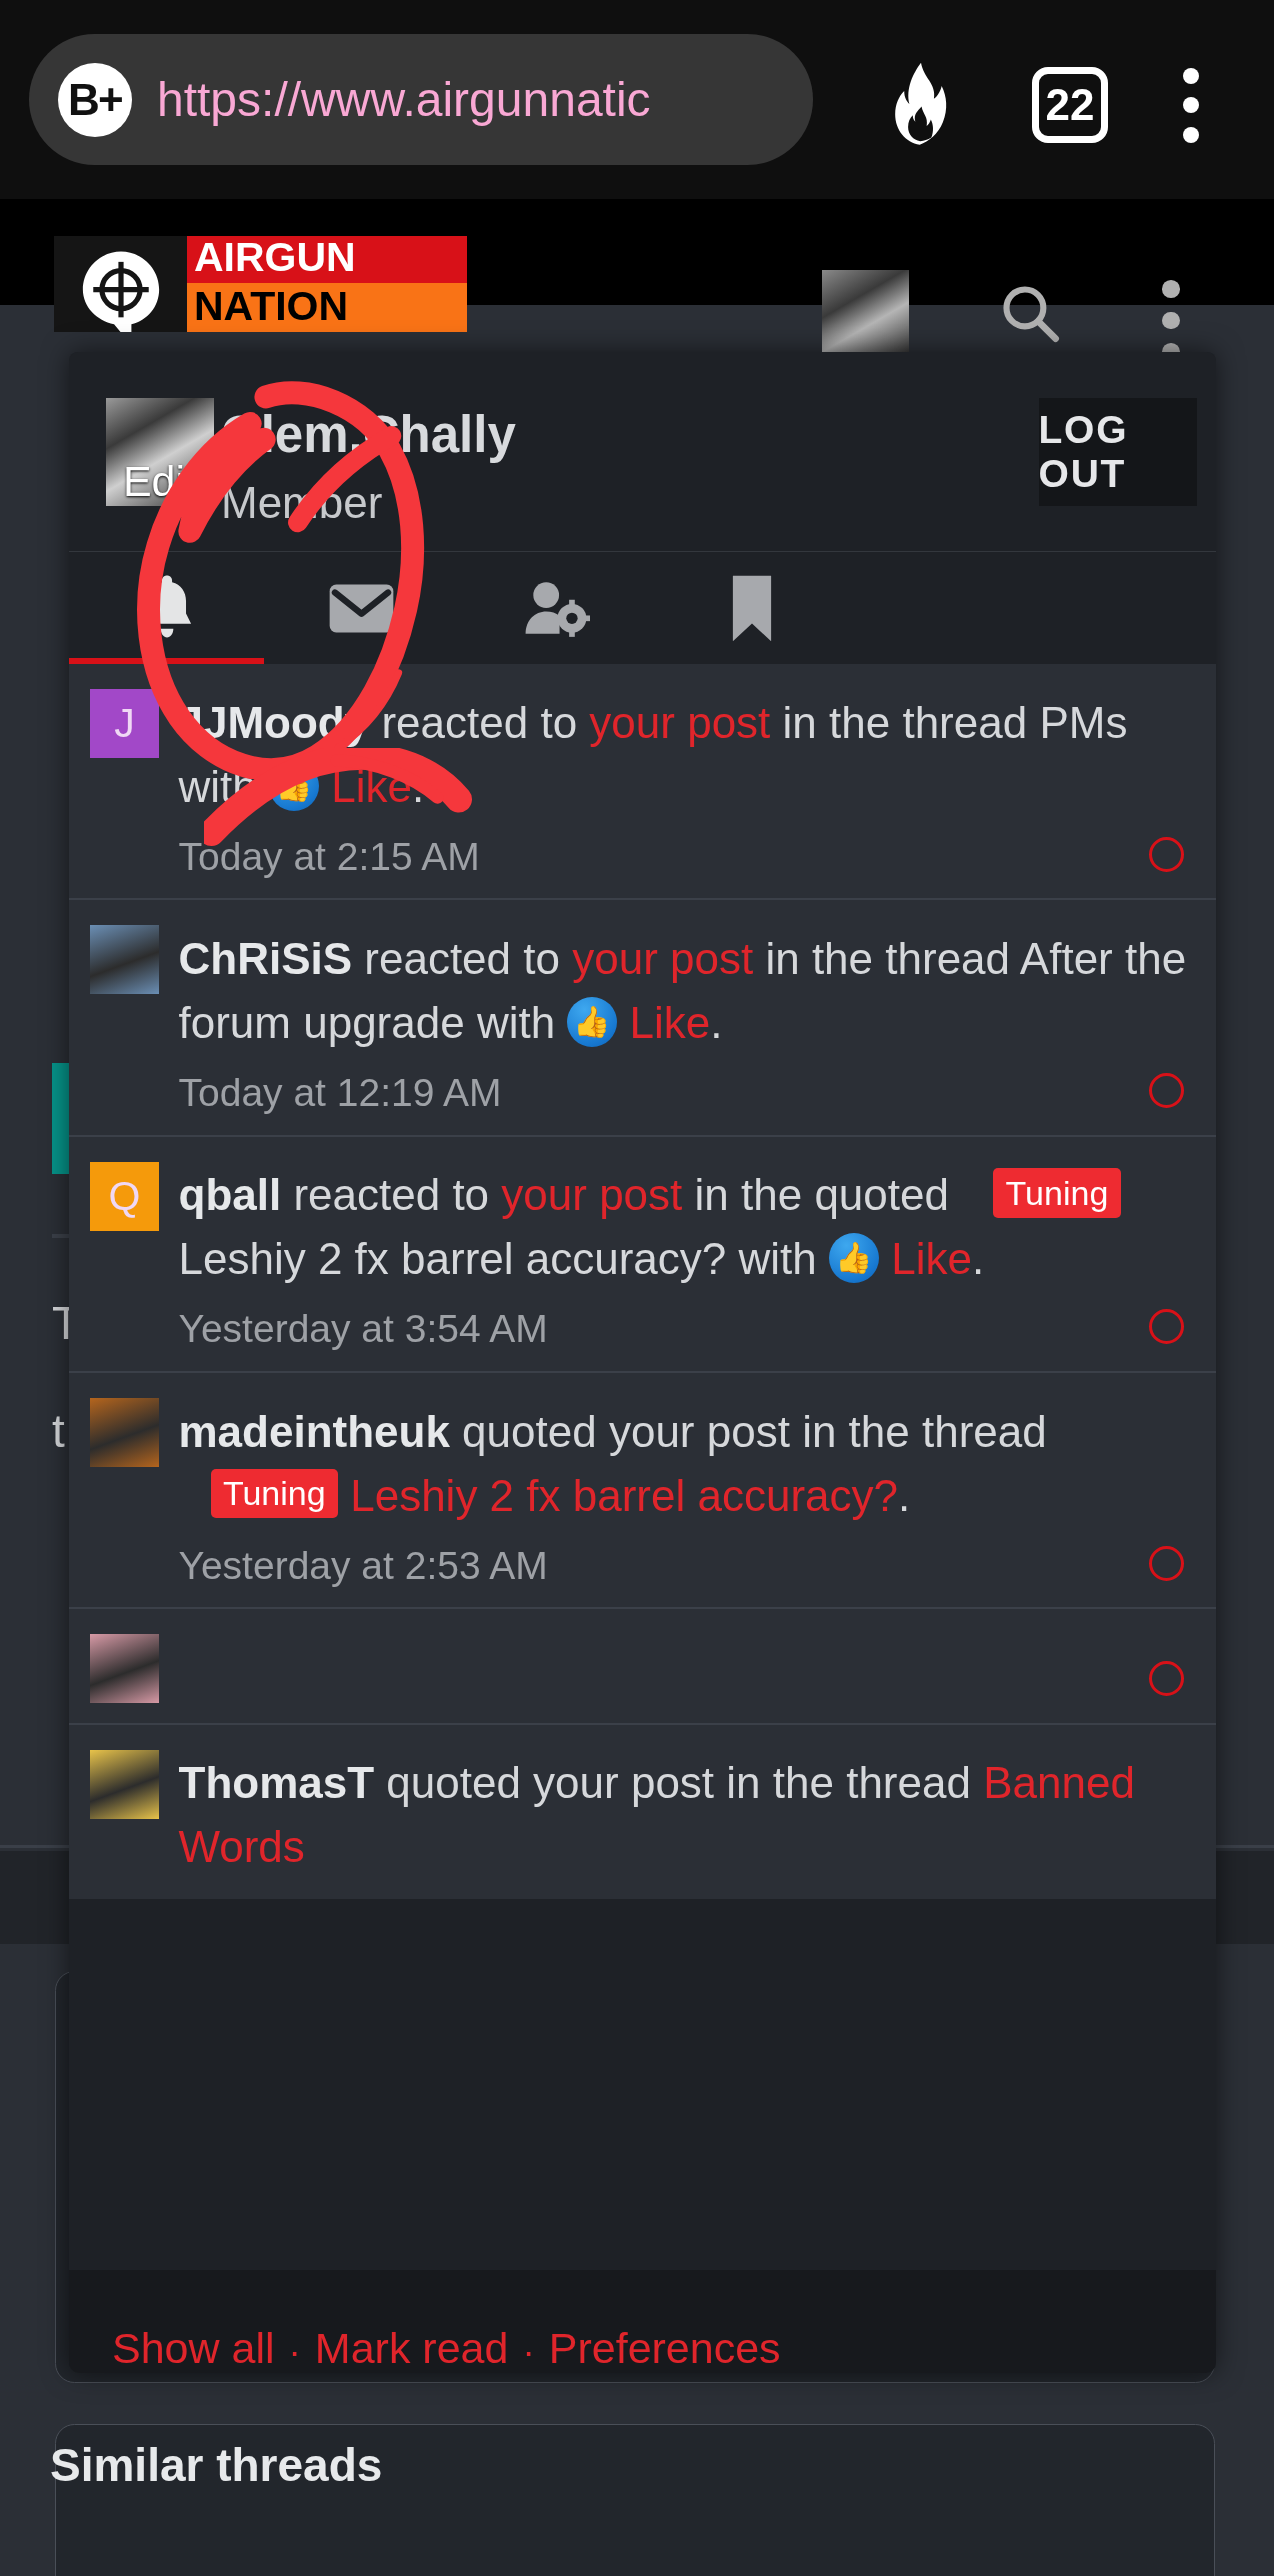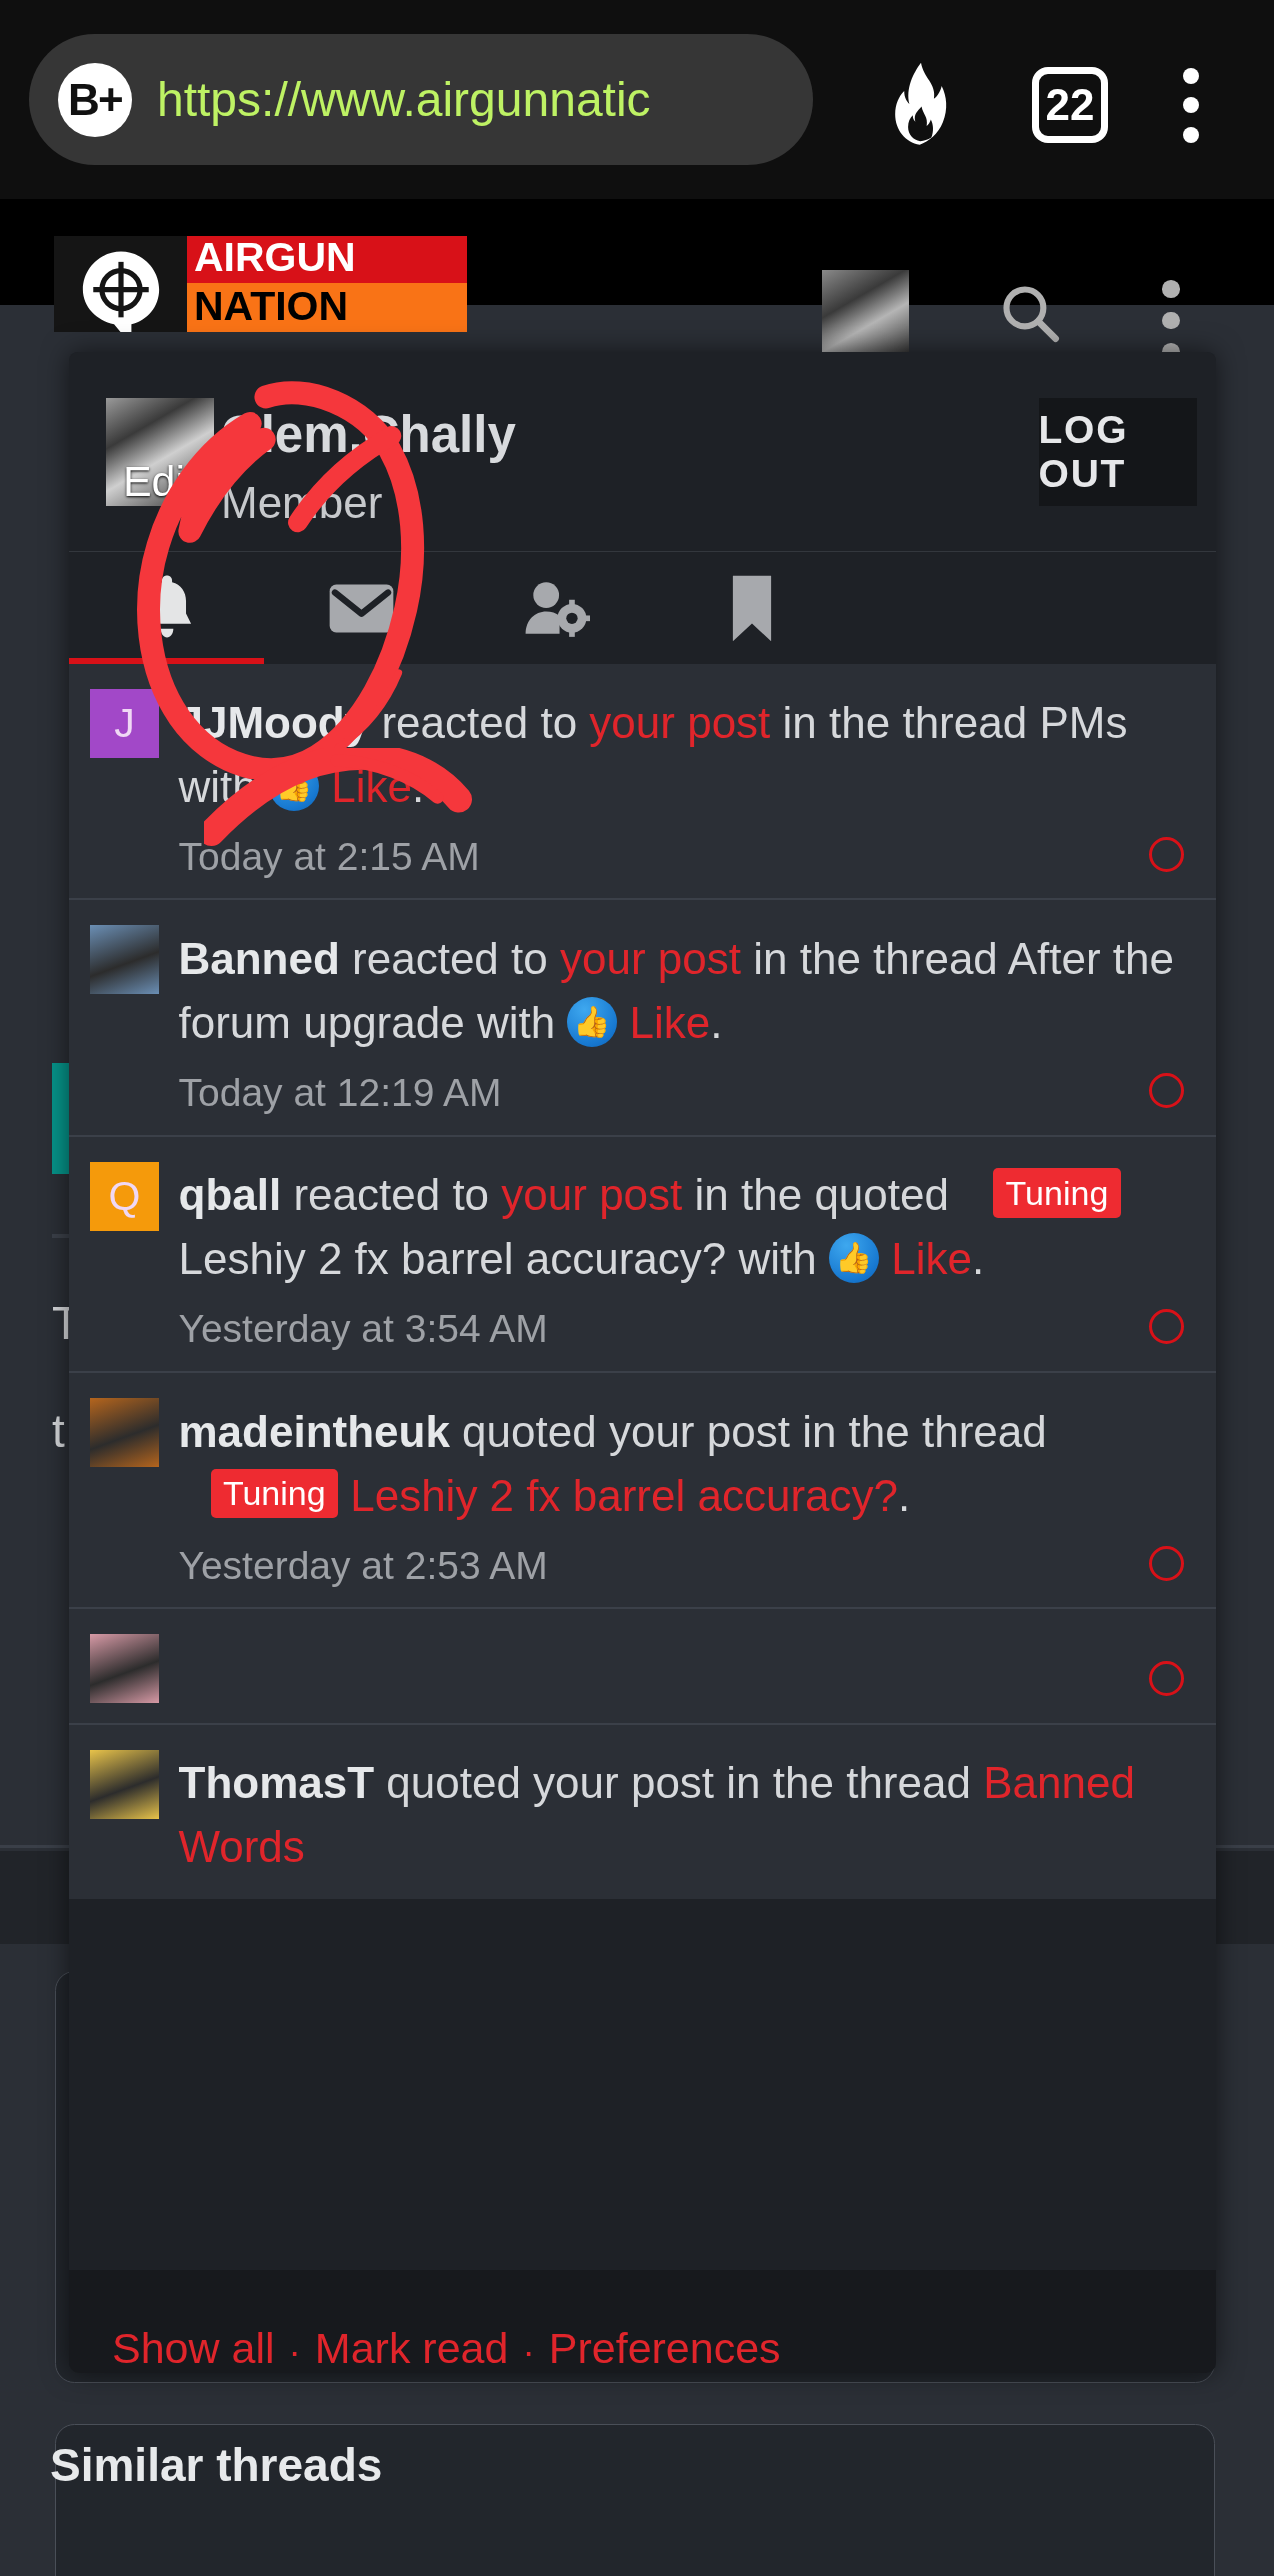--- a/index.html
+++ b/index.html
@@ -21,21 +21,21 @@
     position: absolute; left: 29px; top: 34px; width: 784px; height: 131px;
     background: #363636; border-radius: 66px; display: flex; align-items: center;
   }
   .brave-badge {
     width: 74px; height: 74px; border-radius: 50%; background: #fff;
     margin-left: 29px; color: #111; font-size: 44px; font-weight: bold;
     display: flex; align-items: center; justify-content: center; letter-spacing: -1.8px;
     font-family: "Liberation Sans", sans-serif;
   }
   .url-text {
-    margin-left: 25px; color: #bef264; font-size: 48px; white-space: nowrap;
+    margin-left: 25px; color: #f9a8d4; font-size: 48px; white-space: nowrap;
     overflow: hidden; font-family: "Liberation Sans", sans-serif;
   }
   .chrome-icons { position: absolute; left: 846px; top: 40px; width: 416px; height: 131px; }
   .flame-icon { position: absolute; left: 44px; top: 22px; width: 62px; height: 84px; }
   .tabcount {
     position: absolute; left: 186px; top: 26.6px; width: 76px; height: 76px;
     border: 7px solid #fff; border-radius: 16px; color: #fff;
     font-size: 44px; font-weight: bold; display: flex; align-items: center; justify-content: center;
   }
   .kebab { position: absolute; left: 337px; top: 28px; width: 17.7px; height: 74px; }
@@ -289,21 +289,21 @@
           <div class="n-avatar" style="background: rgb(162, 72, 200); color: rgb(240, 216, 245); font: 41px &quot;Liberation Sans&quot;, sans-serif; display: flex; align-items: center; justify-content: center;">J</div>
           <div class="n-body">
             <div class="n-text"><b>JJMoody</b><span> reacted to </span><span class="n-red">your post</span><span> in the thread PMs with </span><span class="thumbs"></span><span class="n-red"> Like</span><span>.</span></div>
             <div class="n-time">Today at 2:15 AM</div>
           </div>
           <div class="n-unread"></div>
         </div>
         <div class="n-item">
           <div class="n-avatar" style="background: linear-gradient(160deg, rgb(107, 143, 181) 0%, rgb(44, 44, 44) 55%, rgb(107, 143, 181) 100%);"></div>
           <div class="n-body">
-            <div class="n-text"><b>Banned</b><span> reacted to </span><span class="n-red">your post</span><span> in the thread After the forum upgrade with </span><span class="thumbs"></span><span class="n-red"> Like</span><span>.</span></div>
+            <div class="n-text"><b>ChRiSiS</b><span> reacted to </span><span class="n-red">your post</span><span> in the thread After the forum upgrade with </span><span class="thumbs"></span><span class="n-red"> Like</span><span>.</span></div>
             <div class="n-time">Today at 12:19 AM</div>
           </div>
           <div class="n-unread"></div>
         </div>
         <div class="n-item">
           <div class="n-avatar" style="background: rgb(245, 154, 11); color: rgb(240, 216, 245); font: 41px &quot;Liberation Sans&quot;, sans-serif; display: flex; align-items: center; justify-content: center;">Q</div>
           <div class="n-body">
             <div class="n-text"><b>qball</b><span> reacted to </span><span class="n-red">your post</span><span> in the quoted </span><span class="tag">Tuning</span><span> Leshiy 2 fx barrel accuracy? with </span><span class="thumbs"></span><span class="n-red"> Like</span><span>.</span></div>
             <div class="n-time">Yesterday at 3:54 AM</div>
           </div>

